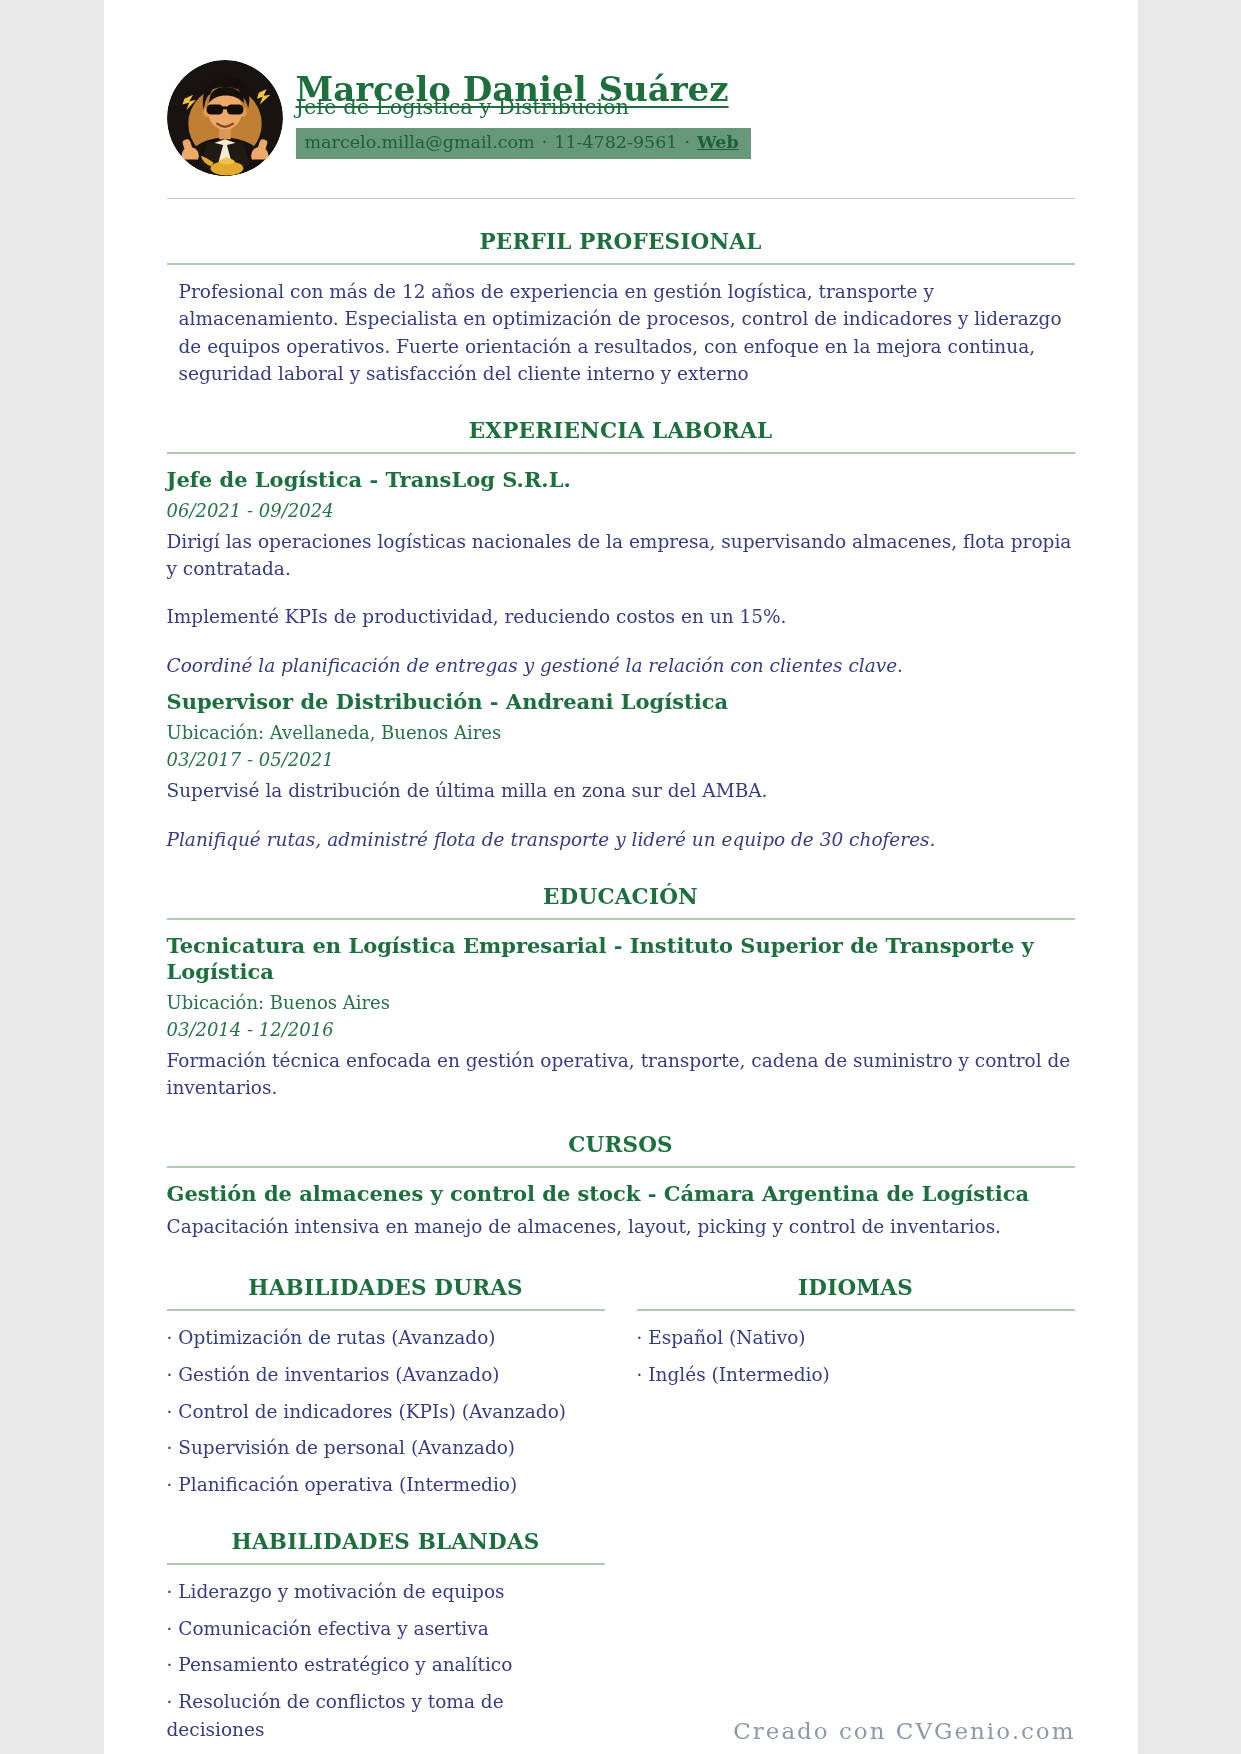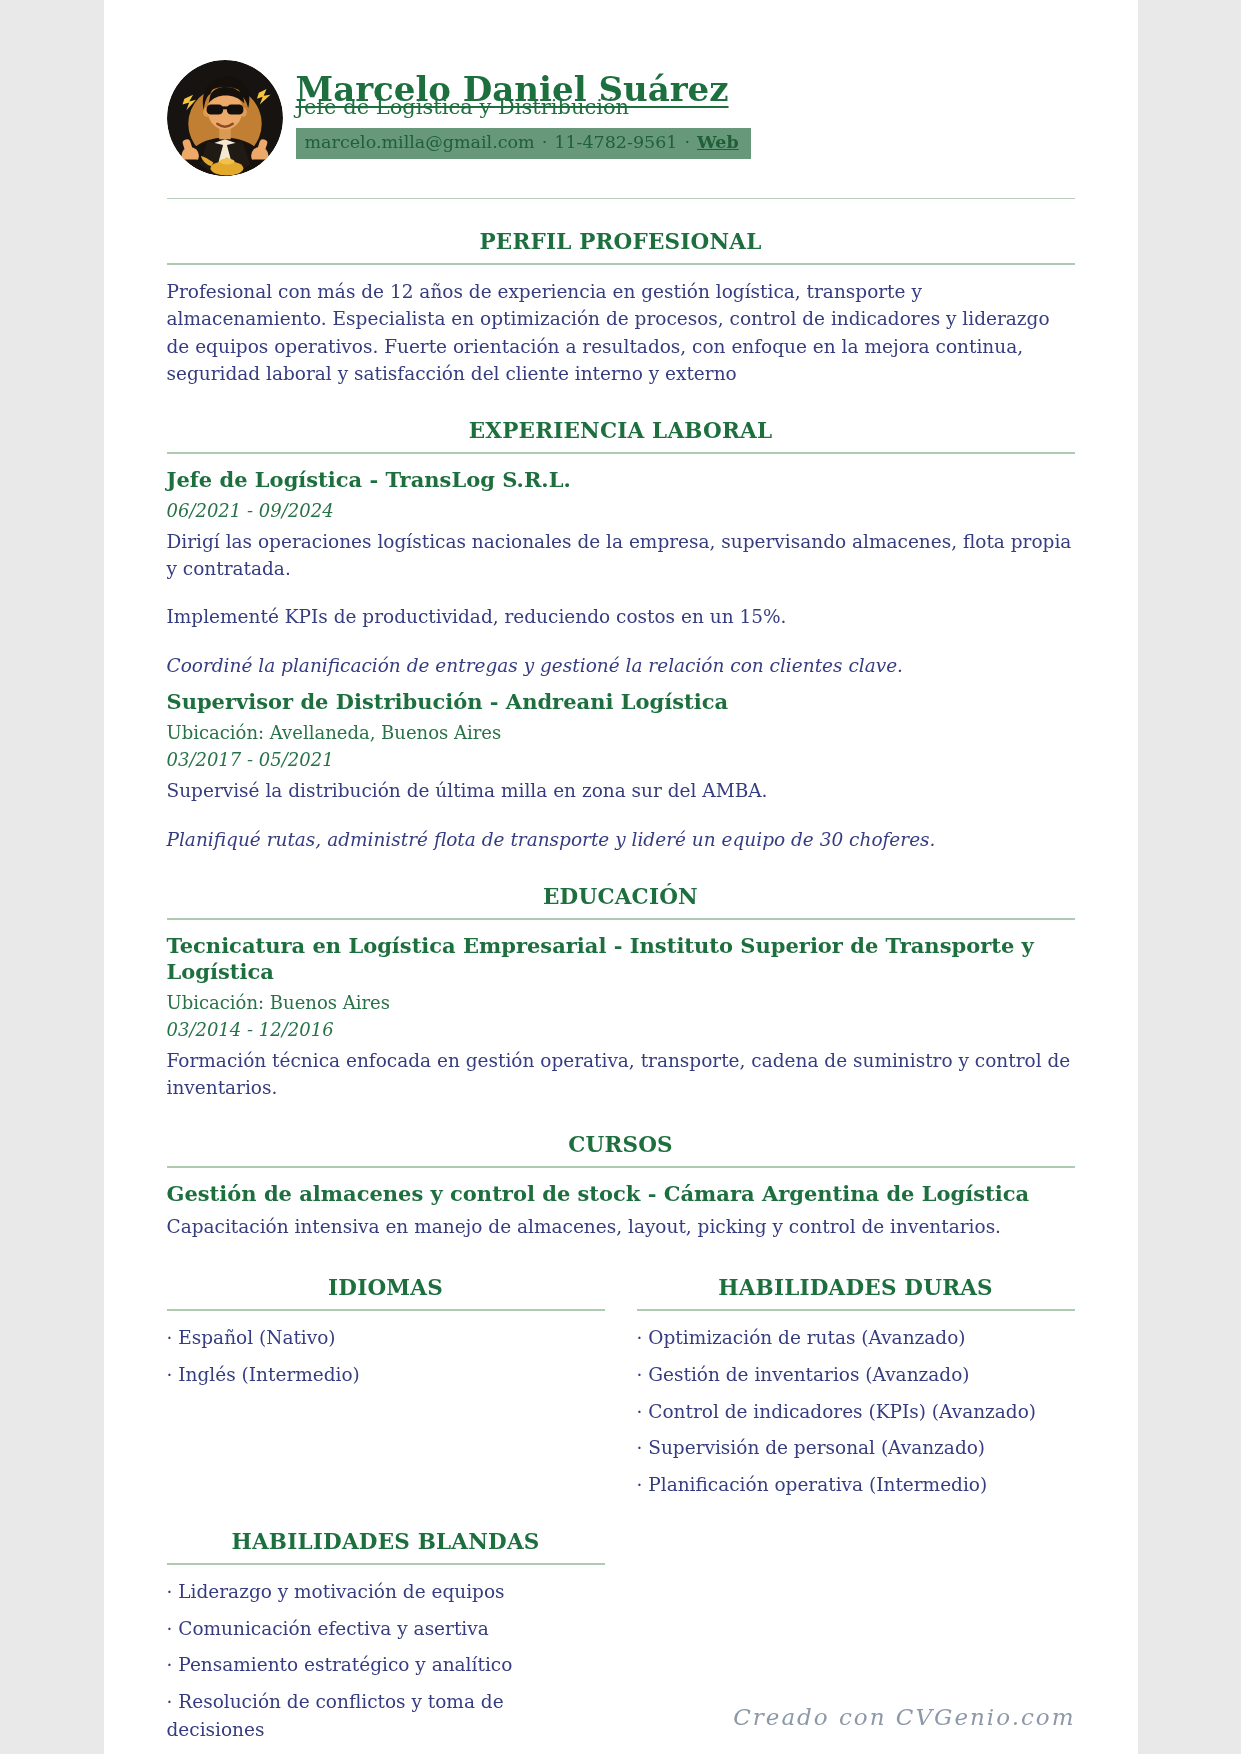--- a/index.html
+++ b/index.html
@@ -43,21 +43,21 @@
   .header-rule{border:none;border-top:1.5px solid #b9cdbb;margin:22px 0 0 0;}
 
   
   .section{margin-top:30px;}
   .section-heading{
     font-size:21.5px;font-weight:bold;color:var(--accent-green);
     margin:0 0 13px 0;padding-bottom:9px;border-bottom:2px solid var(--rule-light);
     letter-spacing:.2px;
     text-align:center;
   }
-  .body-text{font-size:18.5px;color:var(--body-ink);line-height:1.48;margin:0;}
+  .body-text{font-size:18.5px;color:var(--body-ink);line-height:1.48;margin:12px;}
 
   
   .entry{margin-top:1px;}
   .entry + .entry{margin-top:9px;}
   .entry-title{font-size:21px;font-weight:bold;color:var(--accent-green);margin:0 0 7px 0;line-height:1.25;}
   .entry-loc{font-size:18px;color:var(--meta-green);margin:0 0 6px 0;}
   .entry-dates{font-size:18px;font-style:italic;color:var(--meta-green);margin:0 0 8px 0;}
   .entry-par{font-size:18.5px;color:var(--body-ink);line-height:1.45;margin:0 0 22px 0;}
   .entry-par:last-child{margin-bottom:6px;font-style:italic;}
   .entry-desc{font-size:18.5px;color:var(--body-ink);line-height:1.45;margin:0;}
@@ -65,22 +65,22 @@
   
   .two-col{display:grid;grid-template-columns:1fr 1fr;column-gap:32px;margin-top:34px;}
   .half{width:calc(50% - 16px);}
   .skill-list{margin-top:2px;}
   .skill-item{
     font-size:18.5px;color:var(--body-ink);line-height:1.5;margin:9px 0 0 0;
   }
   .skill-item::before{content:"\00B7\00A0";}
 
   .footer{
-    position:absolute;right:62px;bottom:24px;
-    font-size:23px;font-style:italic;color:var(--footer-gray);letter-spacing:2px;
+    position:absolute;right:62px;bottom:10px;
+    font-size:23px;color:var(--footer-gray);letter-spacing:2px;
   }
 </style>
 </head>
 <body>
 
 <div class="page">
   <div class="content">
 
     <div class="header">
       <div class="avatar">
@@ -191,41 +191,41 @@
 
           <div class="entry">
             <h3 class="entry-title">Gestión de almacenes y control de stock - Cámara Argentina de Logística</h3>
             <p class="entry-desc">Capacitación intensiva en manejo de almacenes, layout, picking y control de inventarios.</p>
           </div>
         </div>
     </div>
 
     <div class="two-col">
       <div>
+        <h2 class="section-heading">HABILIDADES DURAS</h2>
+        <div class="skill-list">
+
+            <p class="skill-item">Optimización de rutas (Avanzado)</p>
+
+            <p class="skill-item">Gestión de inventarios (Avanzado)</p>
+
+            <p class="skill-item">Control de indicadores (KPIs) (Avanzado)</p>
+
+            <p class="skill-item">Supervisión de personal (Avanzado)</p>
+
+            <p class="skill-item">Planificación operativa (Intermedio)</p>
+          </div>
+      </div>
+      <div>
         <h2 class="section-heading">IDIOMAS</h2>
         <div class="skill-list">
 
             <p class="skill-item">Español (Nativo)</p>
 
             <p class="skill-item">Inglés (Intermedio)</p>
-          </div>
-      </div>
-      <div>
-        <h2 class="section-heading">HABILIDADES DURAS</h2>
-        <div class="skill-list">
-
-            <p class="skill-item">Optimización de rutas (Avanzado)</p>
-
-            <p class="skill-item">Gestión de inventarios (Avanzado)</p>
-
-            <p class="skill-item">Control de indicadores (KPIs) (Avanzado)</p>
-
-            <p class="skill-item">Supervisión de personal (Avanzado)</p>
-
-            <p class="skill-item">Planificación operativa (Intermedio)</p>
           </div>
       </div>
     </div>
 
     <div class="section half">
       <h2 class="section-heading">HABILIDADES BLANDAS</h2>
       <div class="skill-list">
 
           <p class="skill-item">Liderazgo y motivación de equipos</p>
 

